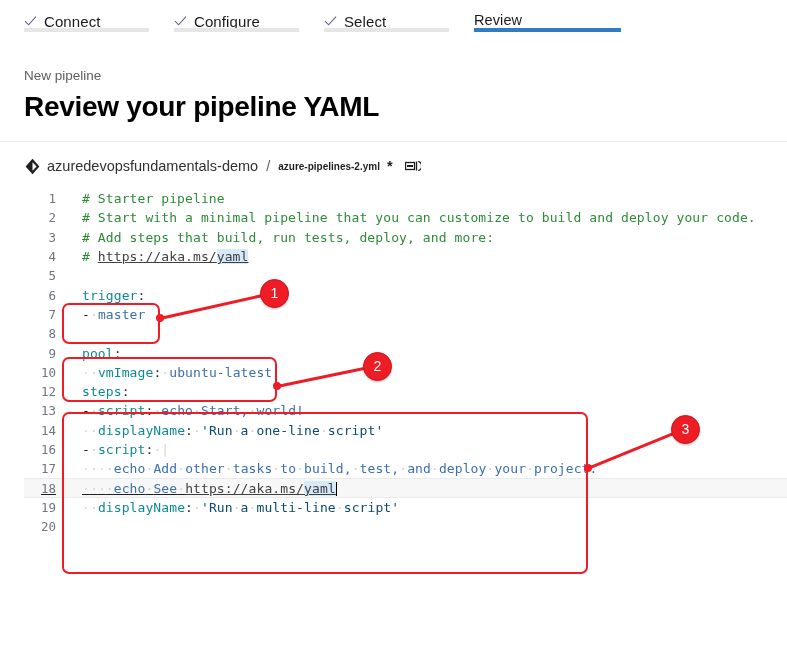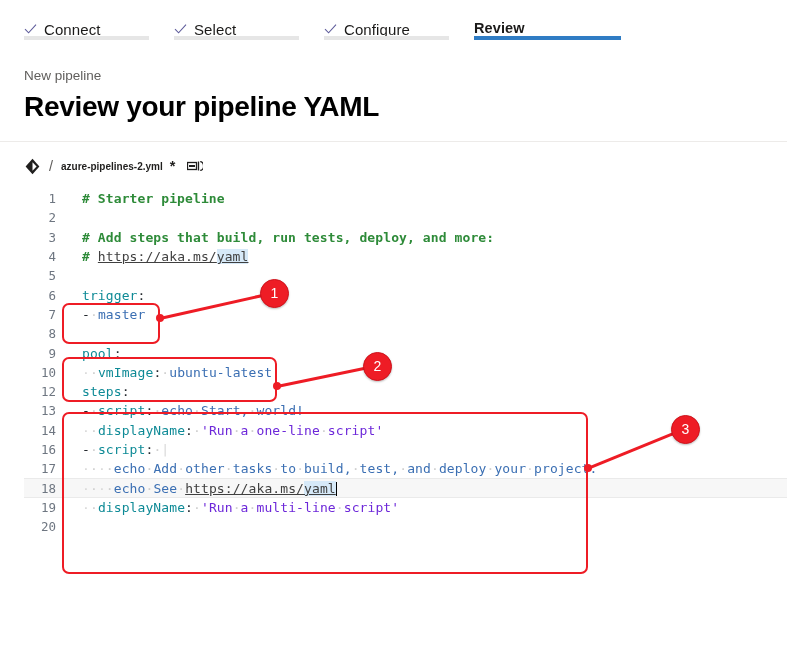--- a/index.html
+++ b/index.html
@@ -20,21 +20,21 @@
     position: relative;
     height: 47px;
     padding: 0 0 0 24px;
     display: flex;
     align-items: flex-start;
     box-sizing: border-box;
   }
   .wiz-tab {
     position: relative;
     width: 150px;
-    padding-top: 18px;
+    padding-top: 10px;
     cursor: pointer;
     user-select: none;
   }
   .wiz-tab .wiz-row {
     display: flex;
     align-items: center;
     gap: 7px;
     height: 22px;
   }
   .wiz-check {
@@ -53,21 +53,21 @@
   .wiz-tab.active .wiz-label { font-size: 14.5px; }
   .wiz-bar {
     position: absolute;
     left: 0; bottom: 0;
     height: 4px;
     width: 125px;
     background: #e6e6e6;
     border-radius: 0;
   }
   .wiz-tab.active .wiz-bar { background: #2f7cc4; width: 147px; }
-  .wiz-tab.active { width: 172px; font-weight: bold; }
+  .wiz-tab.active { width: 172px; }
   .wiz-tab.active .wiz-row { height: 20px; padding-bottom: 2px; }
 
   
   .page-head {
     padding: 20px 24px 0 24px;
   }
   .eyebrow {
     font-size: 13.5px;
     color: #605e5c;
     line-height: 18px;
@@ -122,42 +122,43 @@
     display: flex;
     align-items: center;
     height: 19.3px;
     position: relative;
   }
   .code-line.current {
     background: #f7f7f7;
     border-top: 1px solid #eaeaea;
     border-bottom: 1px solid #eaeaea;
     height: 17.3px;
+    text-decoration: underline;
   }
   .ln {
     width: 32px;
     text-align: right;
     color: #6e7681;
     font-size: 12.5px;
     flex: 0 0 auto;
     padding-right: 0;
     user-select: none;
   }
   .code-text {
     padding-left: 26px;
     white-space: pre;
     color: #24292e;
     letter-spacing: .1px;
   }
 
   
-  .t-comment { color: #2e8b39; font-weight: bold; }
+  .t-comment { color: #2e8b39; }
   .t-key     { color: #0e8a96; }
   .t-val     { color: #3b6fb3; }
-  .t-str     { color: #6d28d9; }
+  .t-str     { color: #0c4a6e; }
   .t-punct   { color: #24292e; }
   .t-dot     { color: #cfcfcf; }
   .t-guide   { color: #d8d8d8; }
   .t-url     { color: #404040; text-decoration: underline; }
   .hl        { background: #d6e9f8; }
   .caret {
     display: inline-block;
     width: 1.5px;
     height: 14px;
     background: #000;
@@ -221,33 +222,33 @@
     <div class="wiz-bar"></div>
   </div>
 
   <div class="wiz-tab">
     <div class="wiz-row">
       <span class="wiz-check">
         <svg width="13" height="13" viewBox="0 0 13 13">
             <path d="M1 6.2 L4.6 9.8 L12 1.6" fill="none" stroke="#605e9c" stroke-width="1.1"></path>
           </svg>
       </span>
-      <span class="wiz-label">Select</span>
+      <span class="wiz-label">Configure</span>
     </div>
     <div class="wiz-bar"></div>
   </div>
 
   <div class="wiz-tab">
     <div class="wiz-row">
       <span class="wiz-check">
         <svg width="13" height="13" viewBox="0 0 13 13">
             <path d="M1 6.2 L4.6 9.8 L12 1.6" fill="none" stroke="#605e9c" stroke-width="1.1"></path>
           </svg>
       </span>
-      <span class="wiz-label">Configure</span>
+      <span class="wiz-label">Select</span>
     </div>
     <div class="wiz-bar"></div>
   </div>
 
   <div class="wiz-tab active">
     <div class="wiz-row">
       <span class="wiz-label">Review</span>
     </div>
     <div class="wiz-bar"></div>
   </div>
@@ -260,40 +261,42 @@
 </div>
 <div class="head-rule"></div>
 
 <div class="filebar">
   <span class="repo-icon">
     <svg width="17" height="17" viewBox="0 0 17 17">
       <path d="M8.5 0.8 L15.4 8.5 L8.5 16.2 L1.6 8.5 Z" fill="#201f1e"></path>
       <path d="M8.5 4.2 L8.5 12.8 L12.6 8.5 Z" fill="#ffffff"></path>
     </svg>
   </span>
+  <span class="repo-name">azuredevopsfundamentals-demo</span>
   <span class="slash">/</span>
   <span class="file-name">azure-pipelines-2.yml</span>
   <span class="dirty">*</span>
   <span class="settings-icon">
     <svg width="16" height="14" viewBox="0 0 16 14">
       <rect x="0.5" y="3.5" width="9" height="7" fill="none" stroke="#201f1e" stroke-width="1.3"></rect>
       <rect x="2" y="6" width="6" height="2" fill="#201f1e"></rect>
       <path d="M11.5 2.5 L11.5 11.5" stroke="#201f1e" stroke-width="1.3" fill="none"></path>
       <path d="M13.2 2.6 a3.4 4.4 0 0 1 0 8.8" stroke="#201f1e" stroke-width="1.3" fill="none"></path>
     </svg>
   </span>
 </div>
 
 <div class="editor" id="editor">
     <div class="code-line">
       <span class="ln">1</span>
       <span class="code-text"><span class="t-comment"># Starter pipeline</span></span>
     </div>
     <div class="code-line">
       <span class="ln">2</span>
+      <span class="code-text"><span class="t-comment"># Start with a minimal pipeline that you can customize to build and deploy your code.</span></span>
     </div>
     <div class="code-line">
       <span class="ln">3</span>
       <span class="code-text"><span class="t-comment"># Add steps that build, run tests, deploy, and more:</span></span>
     </div>
     <div class="code-line">
       <span class="ln">4</span>
       <span class="code-text"><span class="t-comment"># </span><span class="t-url">https://aka.ms/</span><span class="t-url hl">yaml</span></span>
     </div>
     <div class="code-line">

